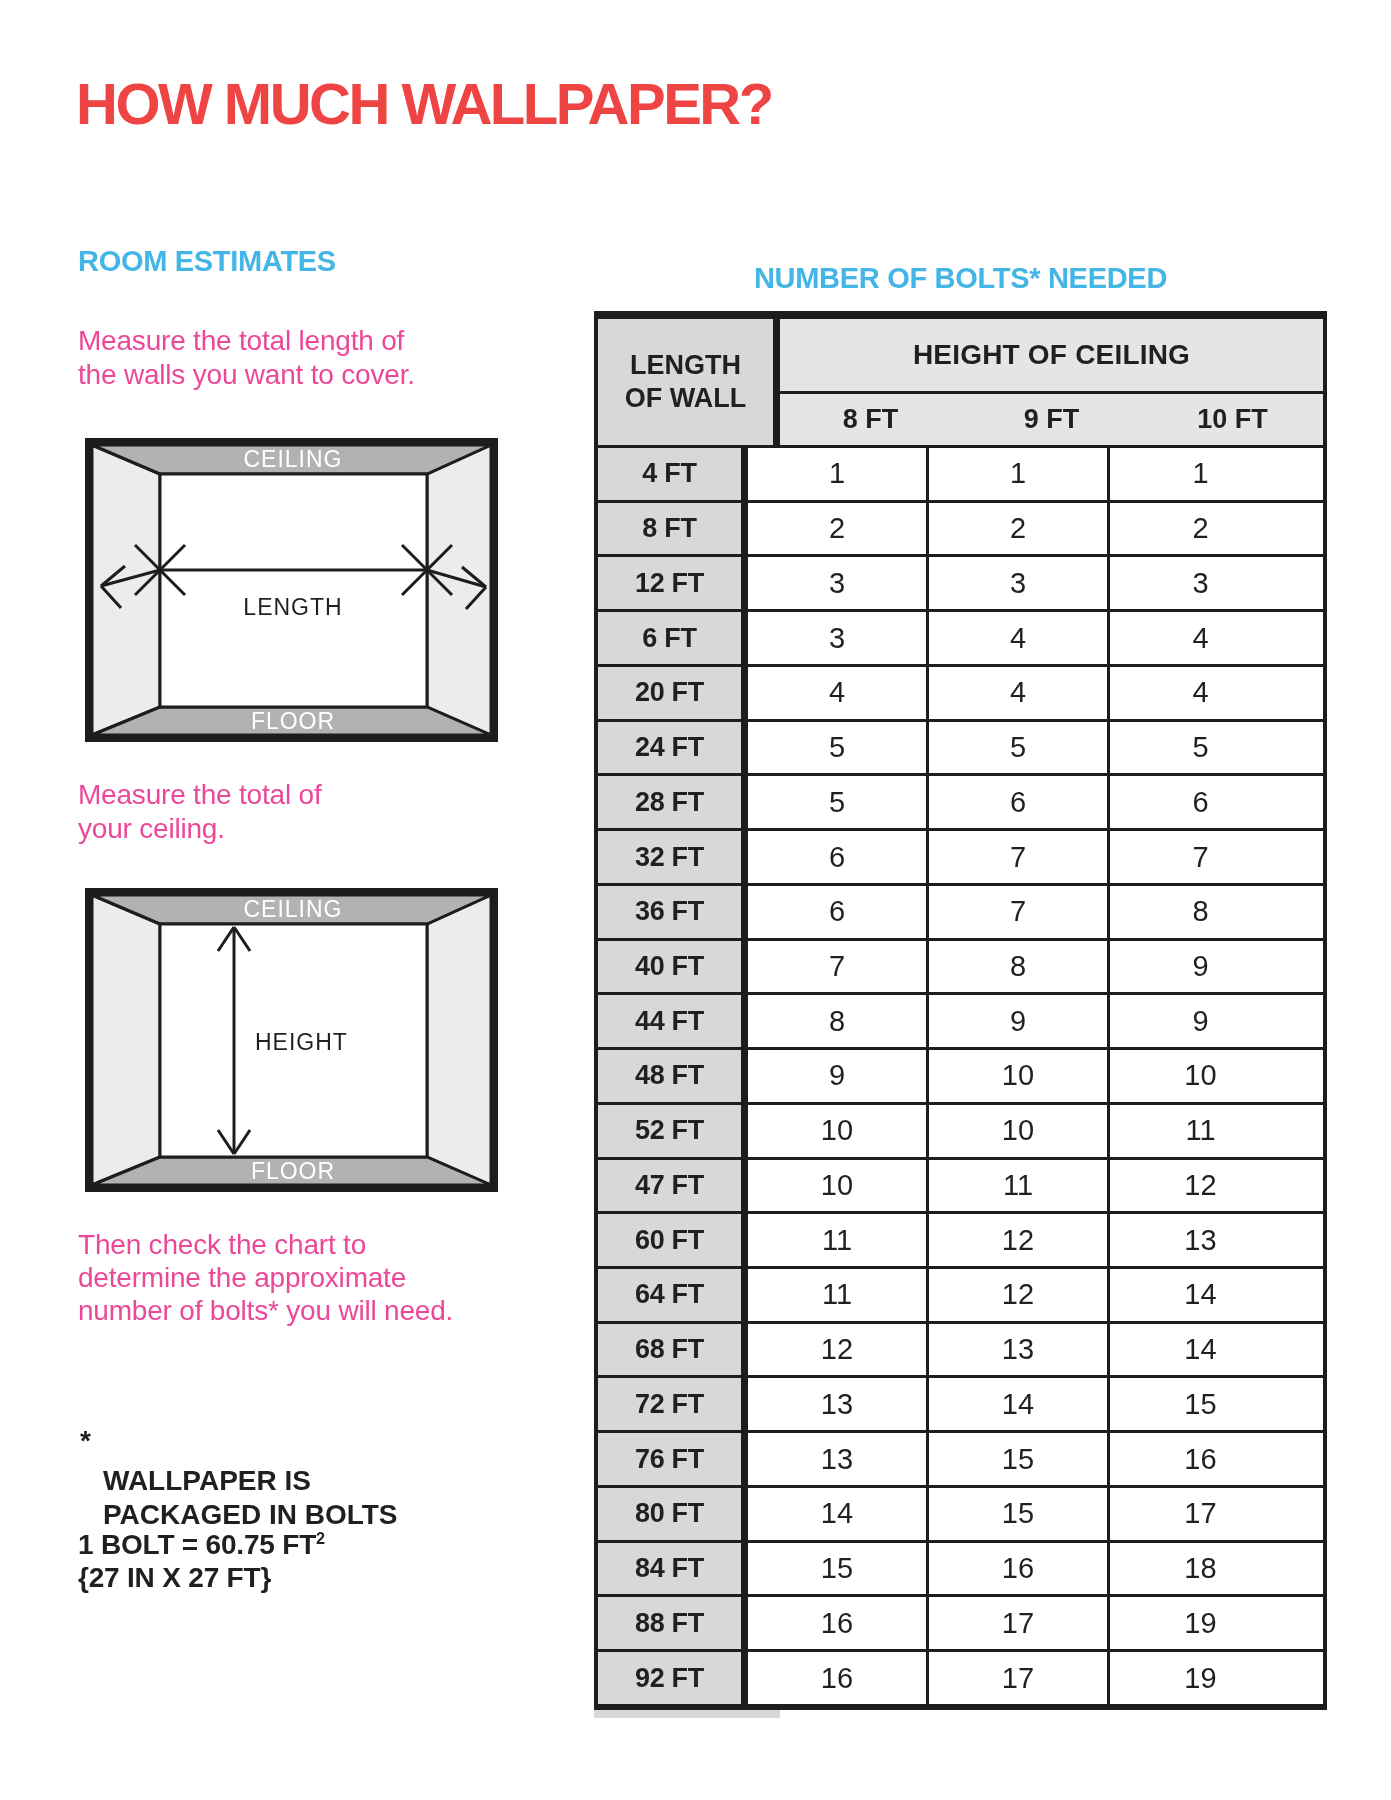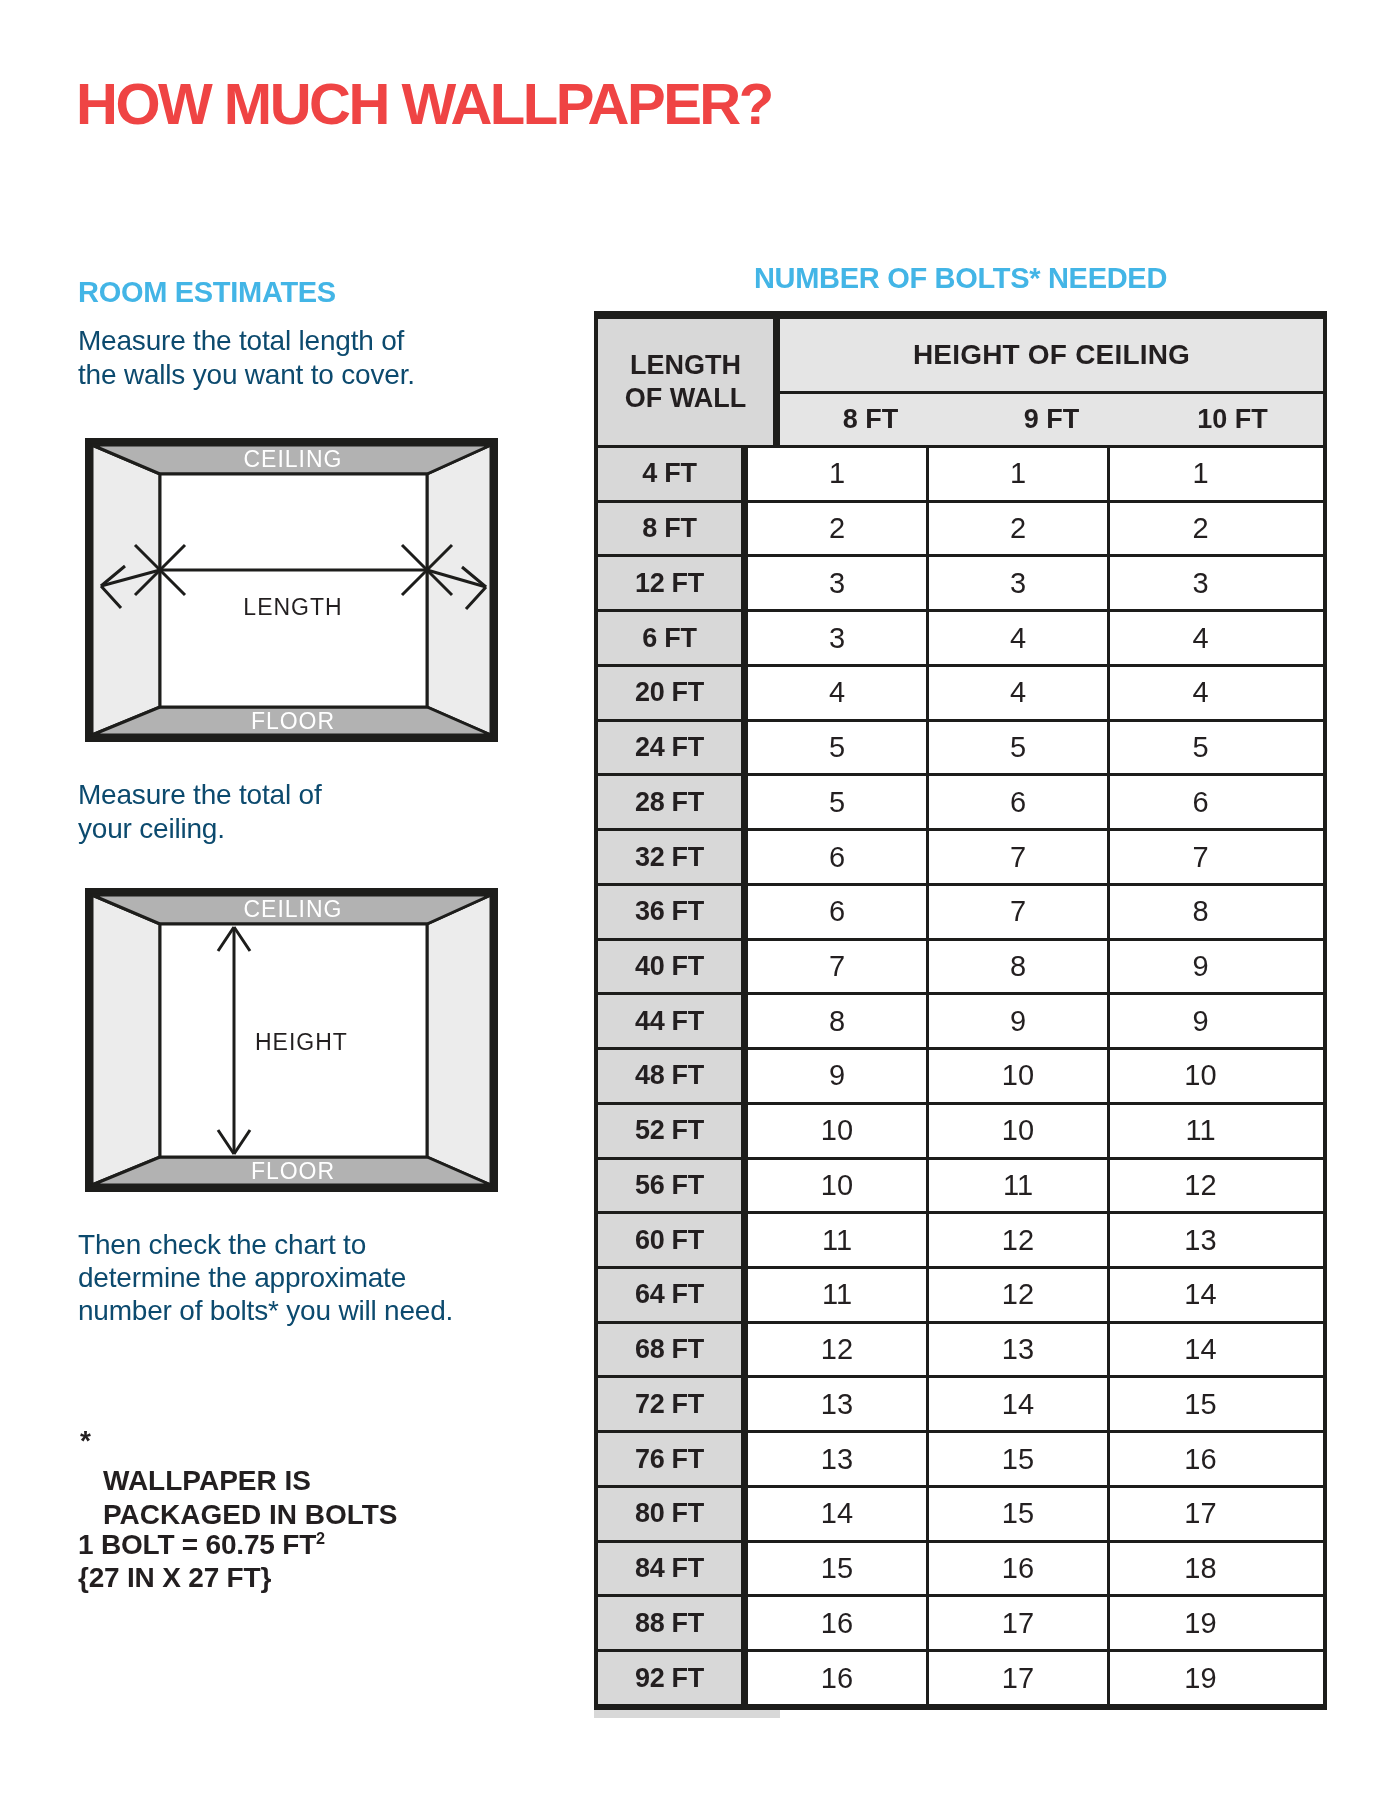--- a/index.html
+++ b/index.html
@@ -8,23 +8,23 @@
     font-family:"Liberation Sans","DejaVu Sans",sans-serif;color:#231f20;overflow:hidden;
   }
   .abs{position:absolute;}
   .page-title{
     left:76px;top:70px;font-size:58px;font-weight:bold;letter-spacing:-2.5px;
     color:#ef4444;white-space:nowrap;
   }
   .section-heading{
     font-size:29px;font-weight:bold;color:#43b5e6;white-space:nowrap;letter-spacing:-0.3px;
   }
-  .left-heading{left:78px;top:276px;}
+  .left-heading{left:78px;top:245px;}
   .table-heading{left:594px;top:262px;width:733px;text-align:center;}
-  .para{left:78px;font-size:28px;line-height:34px;color:#0c4a6e;letter-spacing:-0.2px;}
+  .para{left:78px;font-size:28px;line-height:34px;color:#ec4899;letter-spacing:-0.2px;}
   .para-3{line-height:33px;}
   .diagram{left:85px;width:413px;height:304px;}
   .footnote{left:80px;top:1424px;font-size:28px;font-weight:bold;line-height:34px;}
   .fn-star{position:absolute;left:0;top:0;}
   .fn-lines{margin-left:23px;margin-top:40px;}
   .bolt-info{left:78px;top:1522px;font-size:28px;font-weight:bold;line-height:33px;letter-spacing:-0.2px;}
   .bolt-info sup{font-size:58%;vertical-align:super;}
 
   
   .bolt-table{
@@ -238,21 +238,21 @@
           <div class="cell data-cell c2">10</div>
           <div class="cell data-cell c3">10</div>
         </div>
         <div class="t-row">
           <div class="cell label-cell">52 FT</div>
           <div class="cell data-cell c1">10</div>
           <div class="cell data-cell c2">10</div>
           <div class="cell data-cell c3">11</div>
         </div>
         <div class="t-row">
-          <div class="cell label-cell">56 FT</div>
+          <div class="cell label-cell">47 FT</div>
           <div class="cell data-cell c1">10</div>
           <div class="cell data-cell c2">11</div>
           <div class="cell data-cell c3">12</div>
         </div>
         <div class="t-row">
           <div class="cell label-cell">60 FT</div>
           <div class="cell data-cell c1">11</div>
           <div class="cell data-cell c2">12</div>
           <div class="cell data-cell c3">13</div>
         </div>

